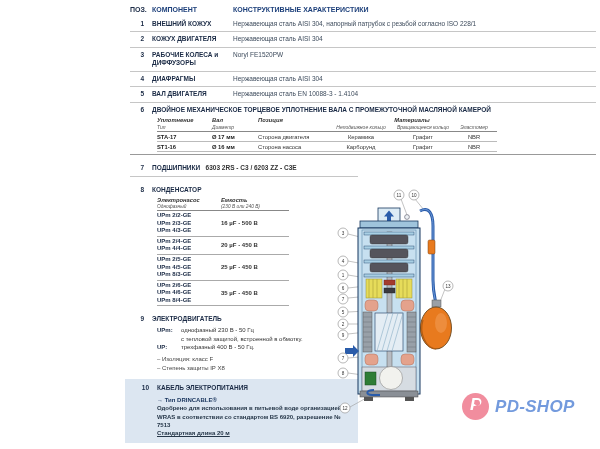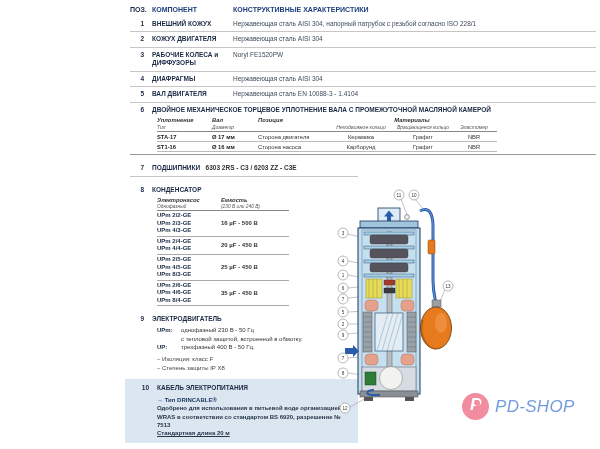--- a/index.html
+++ b/index.html
@@ -48,21 +48,21 @@
   .cable-len{font-weight:bold;text-decoration:underline;color:#253648;}
   .mt6{margin-top:6px;}
   
   .pump{position:absolute;left:328px;top:180px;width:150px;height:262px;}
   
   .logo{position:absolute;left:462px;top:393px;display:flex;align-items:center;opacity:0.82;}
   .logo-circle{width:27px;height:27px;border-radius:50%;background:#ee7589;position:relative;flex:0 0 auto;}
   .logo-p{position:absolute;left:8px;top:3px;color:#fff;font-weight:bold;font-style:italic;font-size:17px;line-height:1;}
   .logo-drop{position:absolute;left:13px;top:7px;width:5px;height:6px;background:#ee7589;
       border-radius:50% 50% 50% 50%/65% 65% 40% 40%;}
-  .logo-text{margin-left:6px;font-size:17px;font-weight:400;font-style:italic;color:#5585d6;letter-spacing:0.3px;}
+  .logo-text{margin-left:6px;font-size:17px;font-weight:700;font-style:italic;color:#5585d6;letter-spacing:0.3px;}
 </style>
 </head>
 <body>
 
 <div class="content">
 
   <div class="hdr">
     <span class="num">ПОЗ.</span>
     <span>КОМПОНЕНТ</span>
     <span>КОНСТРУКТИВНЫЕ ХАРАКТЕРИСТИКИ</span>

